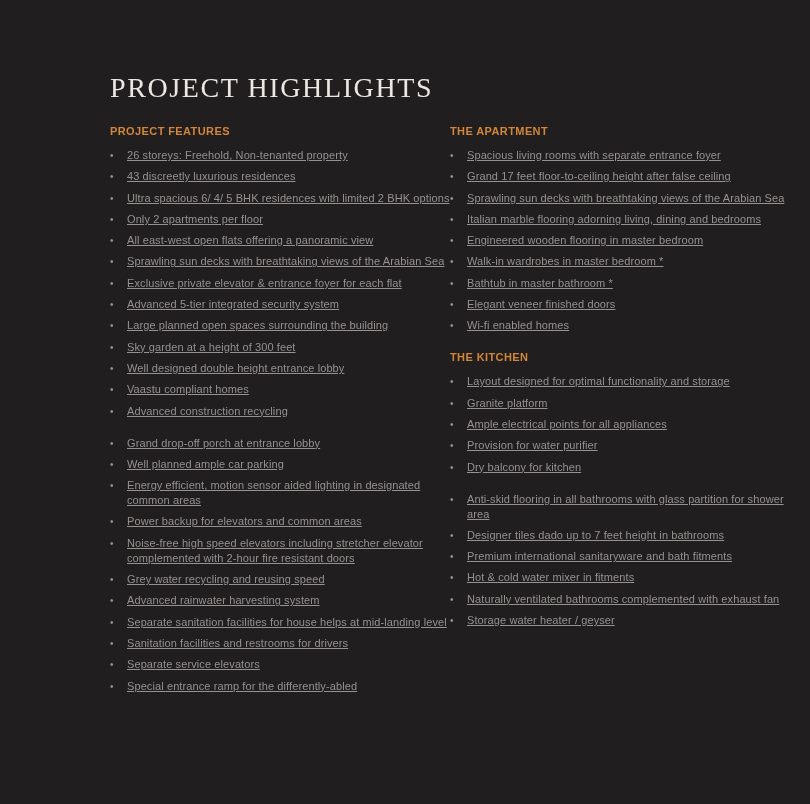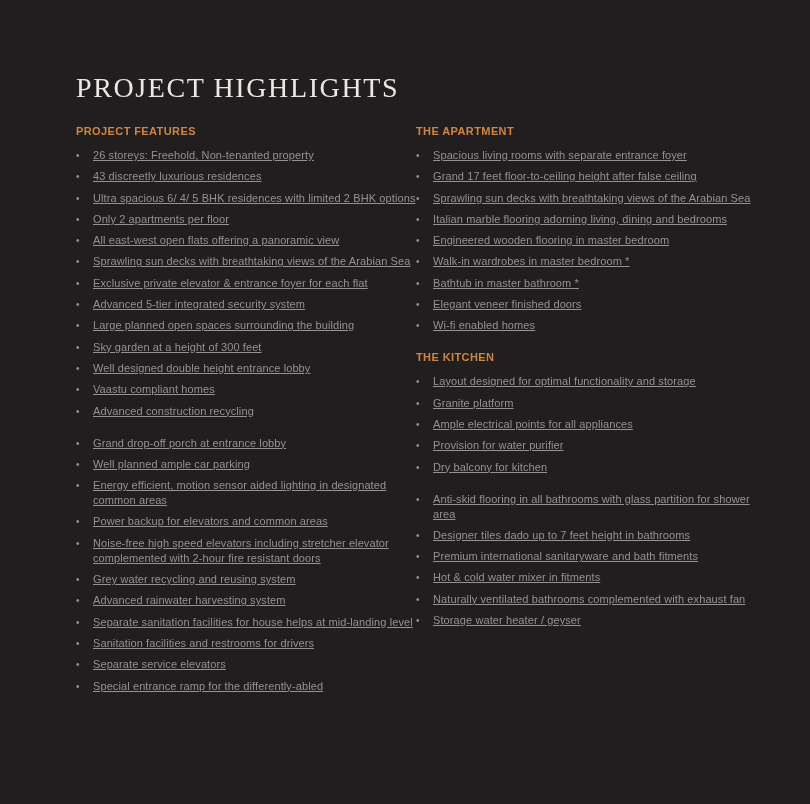--- a/index.html
+++ b/index.html
@@ -9,21 +9,21 @@
     --body: #959290;
   }
   * { margin: 0; padding: 0; box-sizing: border-box; }
   html, body {
     width: 810px; height: 804px;
     background: var(--background);
     overflow: hidden;
     font-family: "Liberation Sans", sans-serif;
   }
   .page {
-    padding: 72px 0 0 76px;
+    padding: 72px 0 0 110px;
     width: 810px; height: 804px;
   }
   h1.title {
     font-family: "Liberation Serif", serif;
     font-weight: 500;
     font-size: 28px;
     letter-spacing: 1.6px;
     color: var(--title);
     margin-bottom: 20px;
   }
@@ -145,21 +145,21 @@
             <li>
               <span class="dot">•</span>
               <span class="txt">Power backup for elevators and common areas</span>
             </li>
             <li>
               <span class="dot">•</span>
               <span class="txt">Noise-free high speed elevators including stretcher elevator complemented with 2-hour fire resistant doors</span>
             </li>
             <li>
               <span class="dot">•</span>
-              <span class="txt">Grey water recycling and reusing system</span>
+              <span class="txt">Grey water recycling and reusing speed</span>
             </li>
             <li>
               <span class="dot">•</span>
               <span class="txt">Advanced rainwater harvesting system</span>
             </li>
             <li>
               <span class="dot">•</span>
               <span class="txt">Separate sanitation facilities for house helps at mid-landing level</span>
             </li>
             <li>

